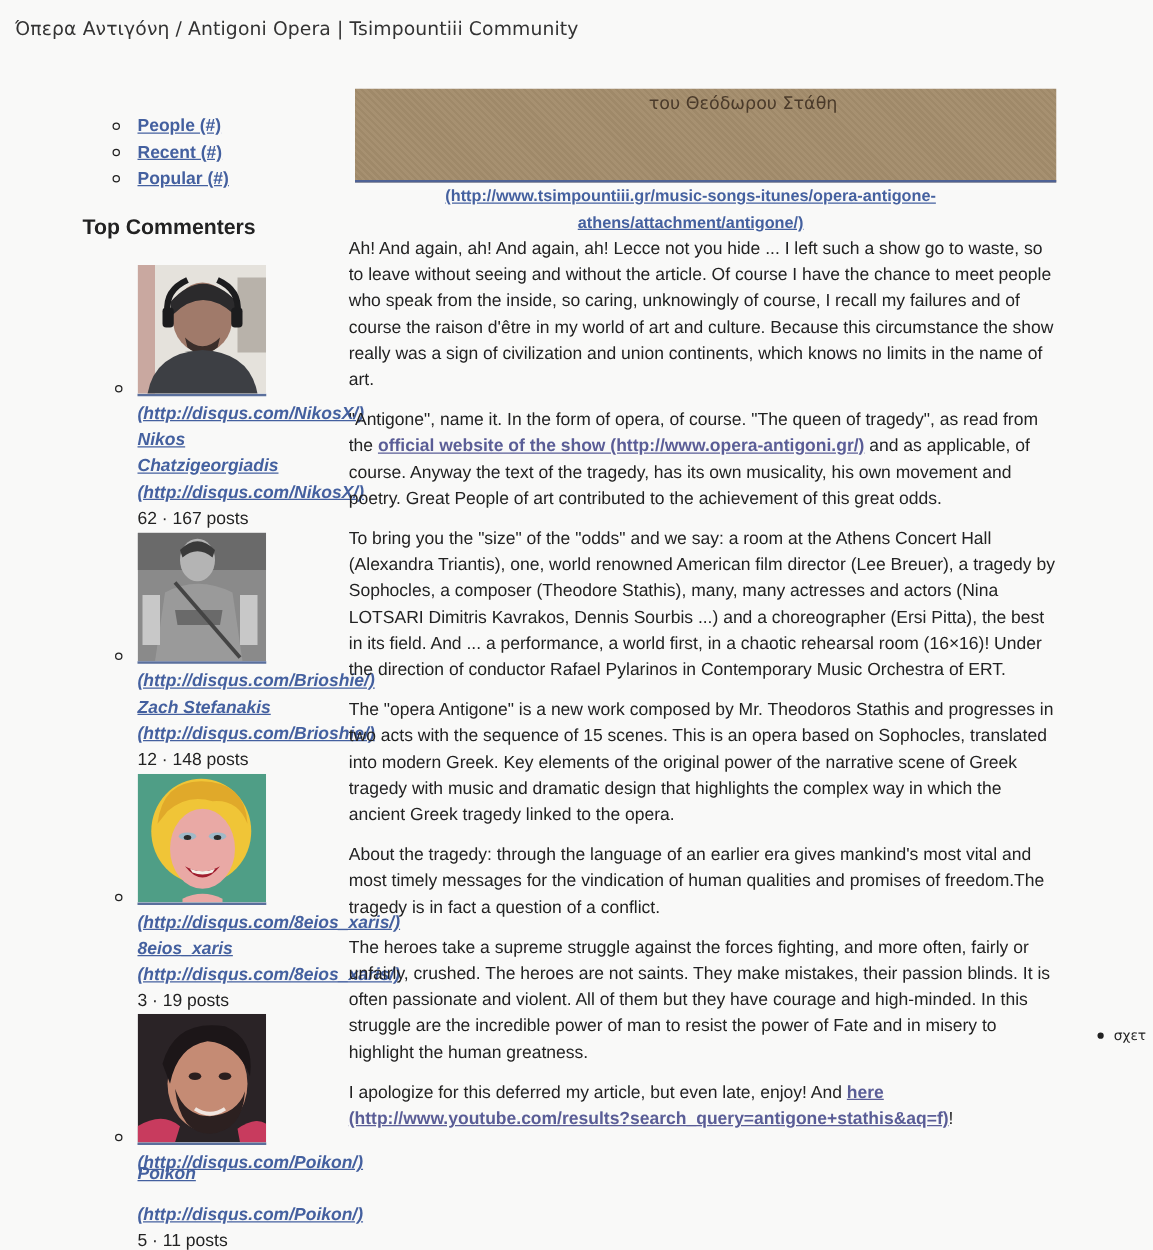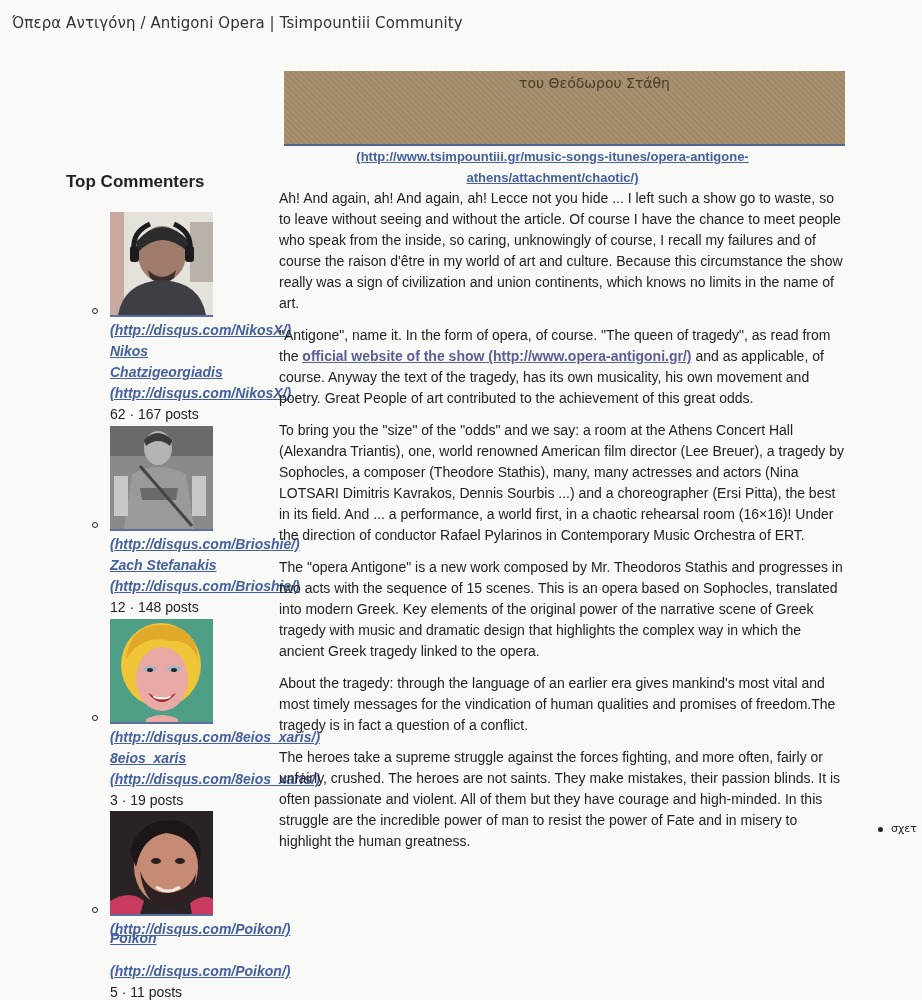--- a/index.html
+++ b/index.html
@@ -173,20 +173,34 @@
     vertical-align: middle;
   }
 </style>
 </head>
 <body>
 
 <div class="page">
 
   <div class="page-title">Όπερα Αντιγόνη / Antigoni Opera | Tsimpountiii Community</div>
 
+  <ul class="nav-list">
+    <li>
+      <span class="circle-bullet"></span>
+      <a class="lnk" href="#">People (#)</a>
+    </li>
+    <li>
+      <span class="circle-bullet"></span>
+      <a class="lnk" href="#">Recent (#)</a>
+    </li>
+    <li>
+      <span class="circle-bullet"></span>
+      <a class="lnk" href="#">Popular (#)</a>
+    </li>
+  </ul>
 
   <h3 class="sidebar-heading">Top Commenters</h3>
 
   <ul class="commenters">
 
     <li class="commenter">
       <span class="circle-bullet"></span>
       <a href="#" class="avatar">
         <svg width="103" height="103" viewBox="0 0 103 103">
           <rect width="103" height="103" fill="#e5e2dc"></rect>
@@ -273,32 +287,35 @@
       <span class="c-posts" style="top:171px;">5 · 11 posts</span>
     </li>
   </ul>
 
   <a href="#" class="banner">
     <span class="banner-text">του Θεόδωρου Στάθη</span>
   </a>
   <div class="banner-link">
     <a class="lnk" href="#">
       <span>(http://www.tsimpountiii.gr/music-songs-itunes/opera-antigone-</span><br>
-      <span>athens/attachment/chaotic/)</span>
+      <span>athens/attachment/antigone/)</span>
     </a>
   </div>
 
   <div class="article">
     <p>Ah! And again, ah! And again, ah! Lecce not you hide ... I left such a show go to waste, so to leave without seeing and without the article. Of course I have the chance to meet people who speak from the inside, so caring, unknowingly of course, I recall my failures and of course the raison d'être in my world of art and culture. Because this circumstance the show really was a sign of civilization and union continents, which knows no limits in the name of art.</p>
     <p>
       <span>"Antigone", name it. In the form of opera, of course. "The queen of tragedy", as read from the </span><a class="lnk" href="#">official website of the show (http://www.opera-antigoni.gr/)</a><span> and as applicable, of course. Anyway the text of the tragedy, has its own musicality, his own movement and poetry. Great People of art contributed to the achievement of this great odds.</span>
     </p>
     <p>To bring you the "size" of the "odds" and we say: a room at the Athens Concert Hall (Alexandra Triantis), one, world renowned American film director (Lee Breuer), a tragedy by Sophocles, a composer (Theodore Stathis), many, many actresses and actors (Nina LOTSARI Dimitris Kavrakos, Dennis Sourbis ...) and a choreographer (Ersi Pitta), the best in its field. And ... a performance, a world first, in a chaotic rehearsal room (16×16)! Under the direction of conductor Rafael Pylarinos in Contemporary Music Orchestra of ERT.</p>
     <p>The "opera Antigone" is a new work composed by Mr. Theodoros Stathis and progresses in two acts with the sequence of 15 scenes. This is an opera based on Sophocles, translated into modern Greek. Key elements of the original power of the narrative scene of Greek tragedy with music and dramatic design that highlights the complex way in which the ancient Greek tragedy linked to the opera.</p>
     <p>About the tragedy: through the language of an earlier era gives mankind's most vital and most timely messages for the vindication of human qualities and promises of freedom.The tragedy is in fact a question of a conflict.</p>
     <p>The heroes take a supreme struggle against the forces fighting, and more often, fairly or unfairly, crushed. The heroes are not saints. They make mistakes, their passion blinds. It is often passionate and violent. All of them but they have courage and high-minded. In this struggle are the incredible power of man to resist the power of Fate and in misery to highlight the human greatness.</p>
+    <p>
+      <span>I apologize for this deferred my article, but even late, enjoy! And </span><a class="lnk" href="#">here (http://www.youtube.com/results?search_query=antigone+stathis&amp;aq=f)</a><span>!</span>
+    </p>
   </div>
 
   <div class="right-bullet">
     <span class="dot"></span><span>σχετ</span>
   </div>
 
 </div>
 
 </body></html>

